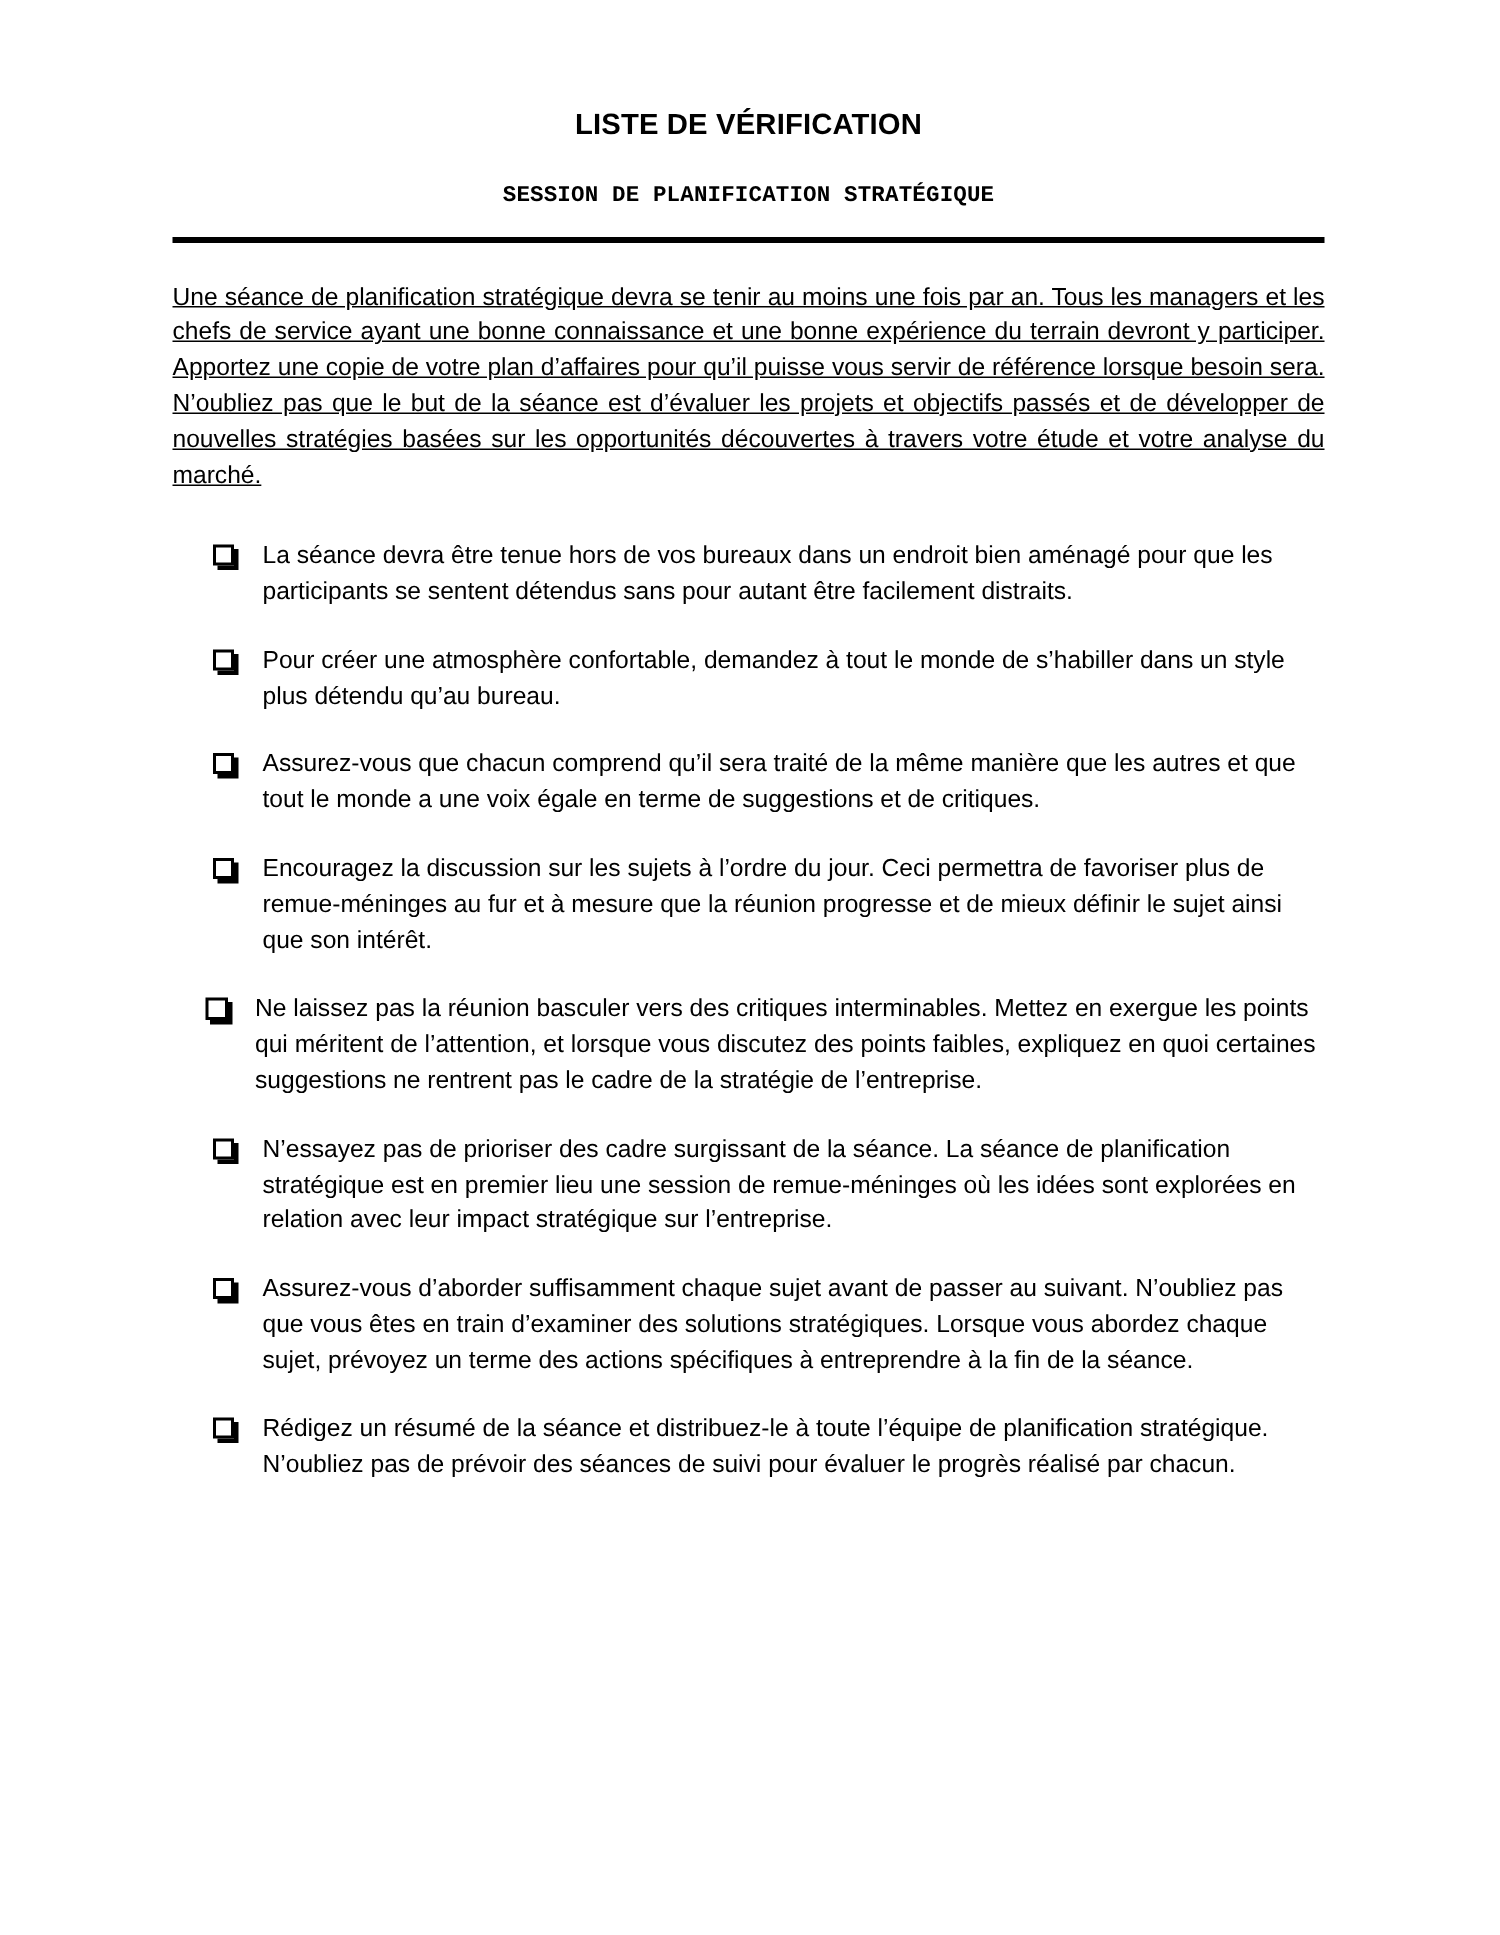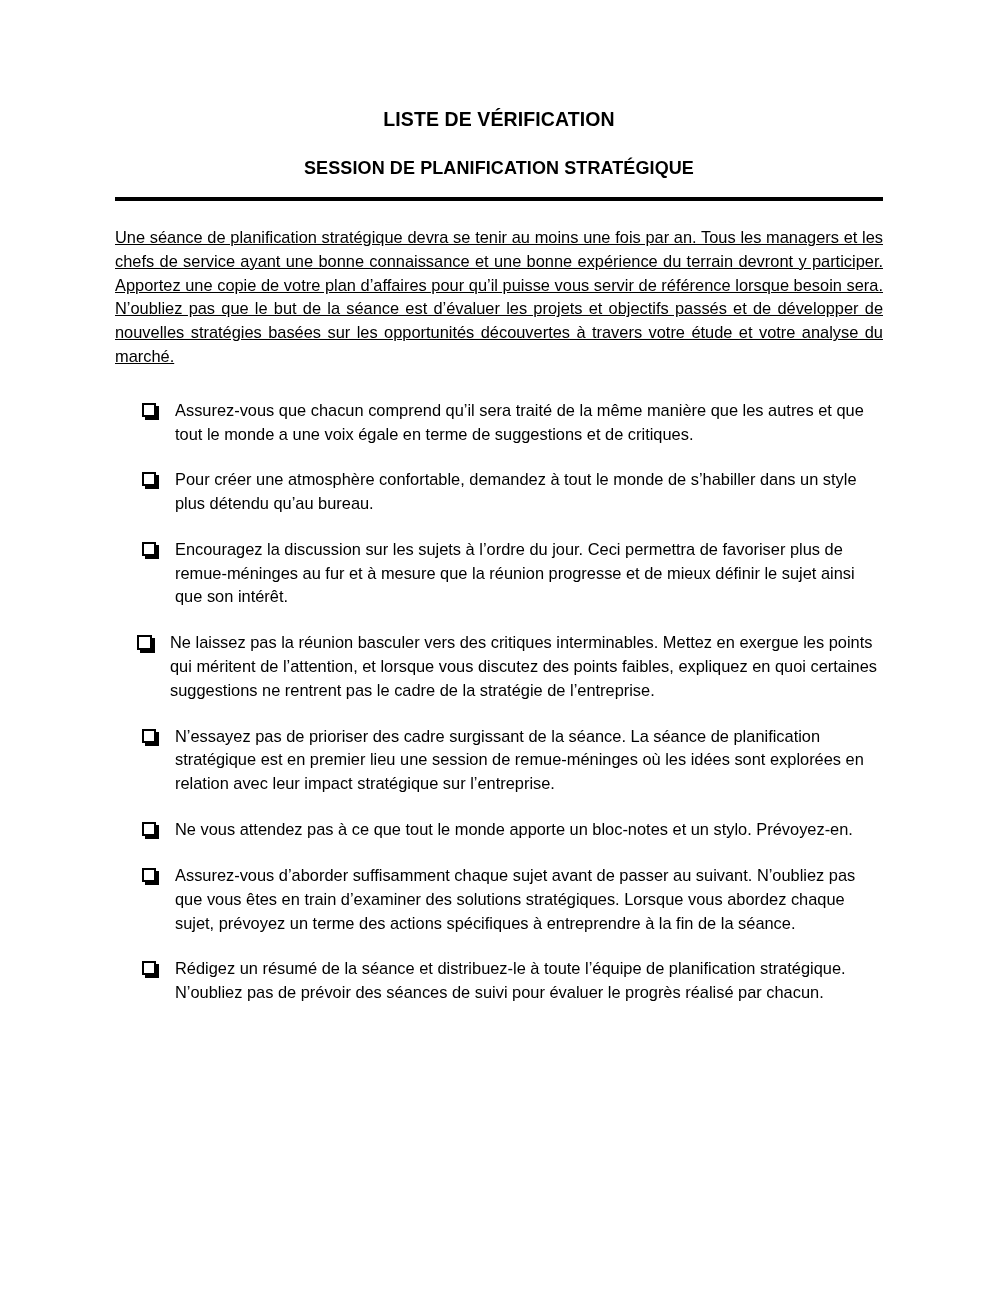--- a/index.html
+++ b/index.html
@@ -24,38 +24,39 @@
   }
   .doc-body {
     position: absolute;
     left: 115px;
     top: 0;
     width: 768px;
   }
 
   
   .title-block {
-    padding-top: 108px;
+    padding-top: 72px;
   }
   .doc-title {
     font-size: 19.5px;
     font-weight: bold;
     text-align: center;
     letter-spacing: 0.1px;
     line-height: 1.15;
     margin: 0;
   }
   .doc-subtitle {
-    font-size: 18px;
+    font-size: 15px;
     font-weight: bold;
     text-align: center;
     letter-spacing: 0.1px;
     line-height: 1.15;
     margin: 0;
     padding-top: 28px;
+    font-family: Liberation Mono, monospace;
   }
 
   
   .rule {
     margin-top: 18px;
     width: 768px;
     height: 4px;
     background: #000000;
   }
 
@@ -126,50 +127,50 @@
       <h1 class="doc-title">LISTE DE VÉRIFICATION</h1>
       <h2 class="doc-subtitle">SESSION DE PLANIFICATION STRATÉGIQUE</h2>
     </div>
 
     <div class="rule"></div>
 
     <p class="intro">Une séance de planification stratégique devra se tenir au moins une fois par an. Tous les managers et les chefs de service ayant une bonne connaissance et une bonne expérience du terrain devront y participer. Apportez une copie de votre plan d’affaires pour qu’il puisse vous servir de référence lorsque besoin sera. N’oubliez pas que le but de la séance est d’évaluer les projets et objectifs passés et de développer de nouvelles stratégies basées sur les opportunités découvertes à travers votre étude et votre analyse du marché.</p>
 
     <ul class="checklist">
 
-
       <li class="check-item">
         <span class="checkbox-icon"></span>
-        <span class="check-text">Assurez-vous que chacun comprend qu’il sera traité de la même manière que les autres et que tout le monde a une voix égale en terme de suggestions et de critiques.</span>
+        <span class="check-text">La séance devra être tenue hors de vos bureaux dans un endroit bien aménagé pour que les participants se sentent détendus sans pour autant être facilement distraits.</span>
       </li>
 
       <li class="check-item">
         <span class="checkbox-icon"></span>
         <span class="check-text">Pour créer une atmosphère confortable, demandez à tout le monde de s’habiller dans un style plus détendu qu’au bureau.</span>
+      </li>
+
+      <li class="check-item">
+        <span class="checkbox-icon"></span>
+        <span class="check-text">Assurez-vous que chacun comprend qu’il sera traité de la même manière que les autres et que tout le monde a une voix égale en terme de suggestions et de critiques.</span>
       </li>
 
       <li class="check-item">
         <span class="checkbox-icon"></span>
         <span class="check-text">Encouragez la discussion sur les sujets à l’ordre du jour. Ceci permettra de favoriser plus de remue-méninges au fur et à mesure que la réunion progresse et de mieux définir le sujet ainsi que son intérêt.</span>
       </li>
 
       <li class="check-item shifted">
         <span class="checkbox-icon"></span>
         <span class="check-text">Ne laissez pas la réunion basculer vers des critiques interminables. Mettez en exergue les points qui méritent de l’attention, et lorsque vous discutez des points faibles, expliquez en quoi certaines suggestions ne rentrent pas le cadre de la stratégie de l’entreprise.</span>
       </li>
 
       <li class="check-item">
         <span class="checkbox-icon"></span>
         <span class="check-text">N’essayez pas de prioriser des cadre surgissant de la séance. La séance de planification stratégique est en premier lieu une session de remue-méninges où les idées sont explorées en relation avec leur impact stratégique sur l’entreprise.</span>
       </li>
 
-      <li class="check-item">
-        <span class="checkbox-icon"></span>
-        <span class="check-text">Ne vous attendez pas à ce que tout le monde apporte un bloc-notes et un stylo. Prévoyez-en.</span>
-      </li>
 
       <li class="check-item">
         <span class="checkbox-icon"></span>
         <span class="check-text">Assurez-vous d’aborder suffisamment chaque sujet avant de passer au suivant. N’oubliez pas que vous êtes en train d’examiner des solutions stratégiques. Lorsque vous abordez chaque sujet,  prévoyez un terme des actions spécifiques à entreprendre à la fin de la séance.</span>
       </li>
 
       <li class="check-item">
         <span class="checkbox-icon"></span>
         <span class="check-text">Rédigez un résumé de la séance et distribuez-le à toute l’équipe de planification stratégique. N’oubliez pas de prévoir des séances de suivi pour évaluer le progrès réalisé par chacun.</span>
       </li>

